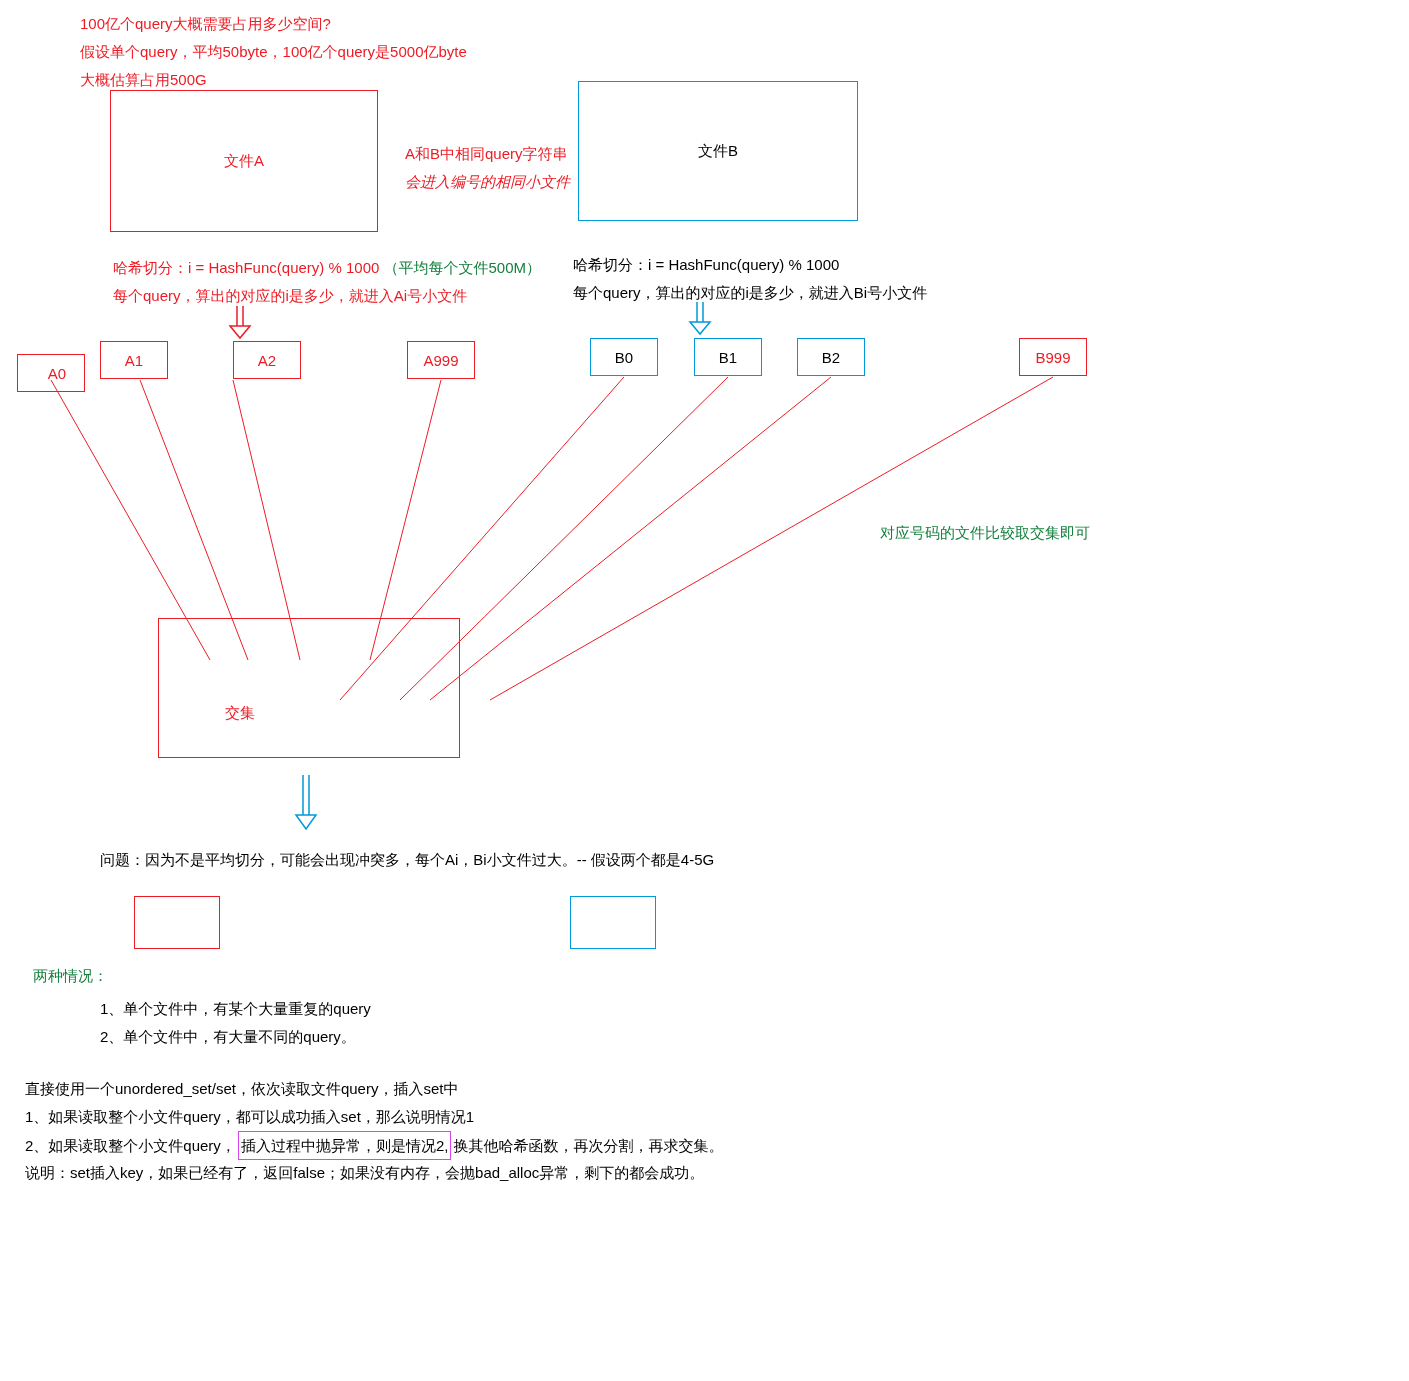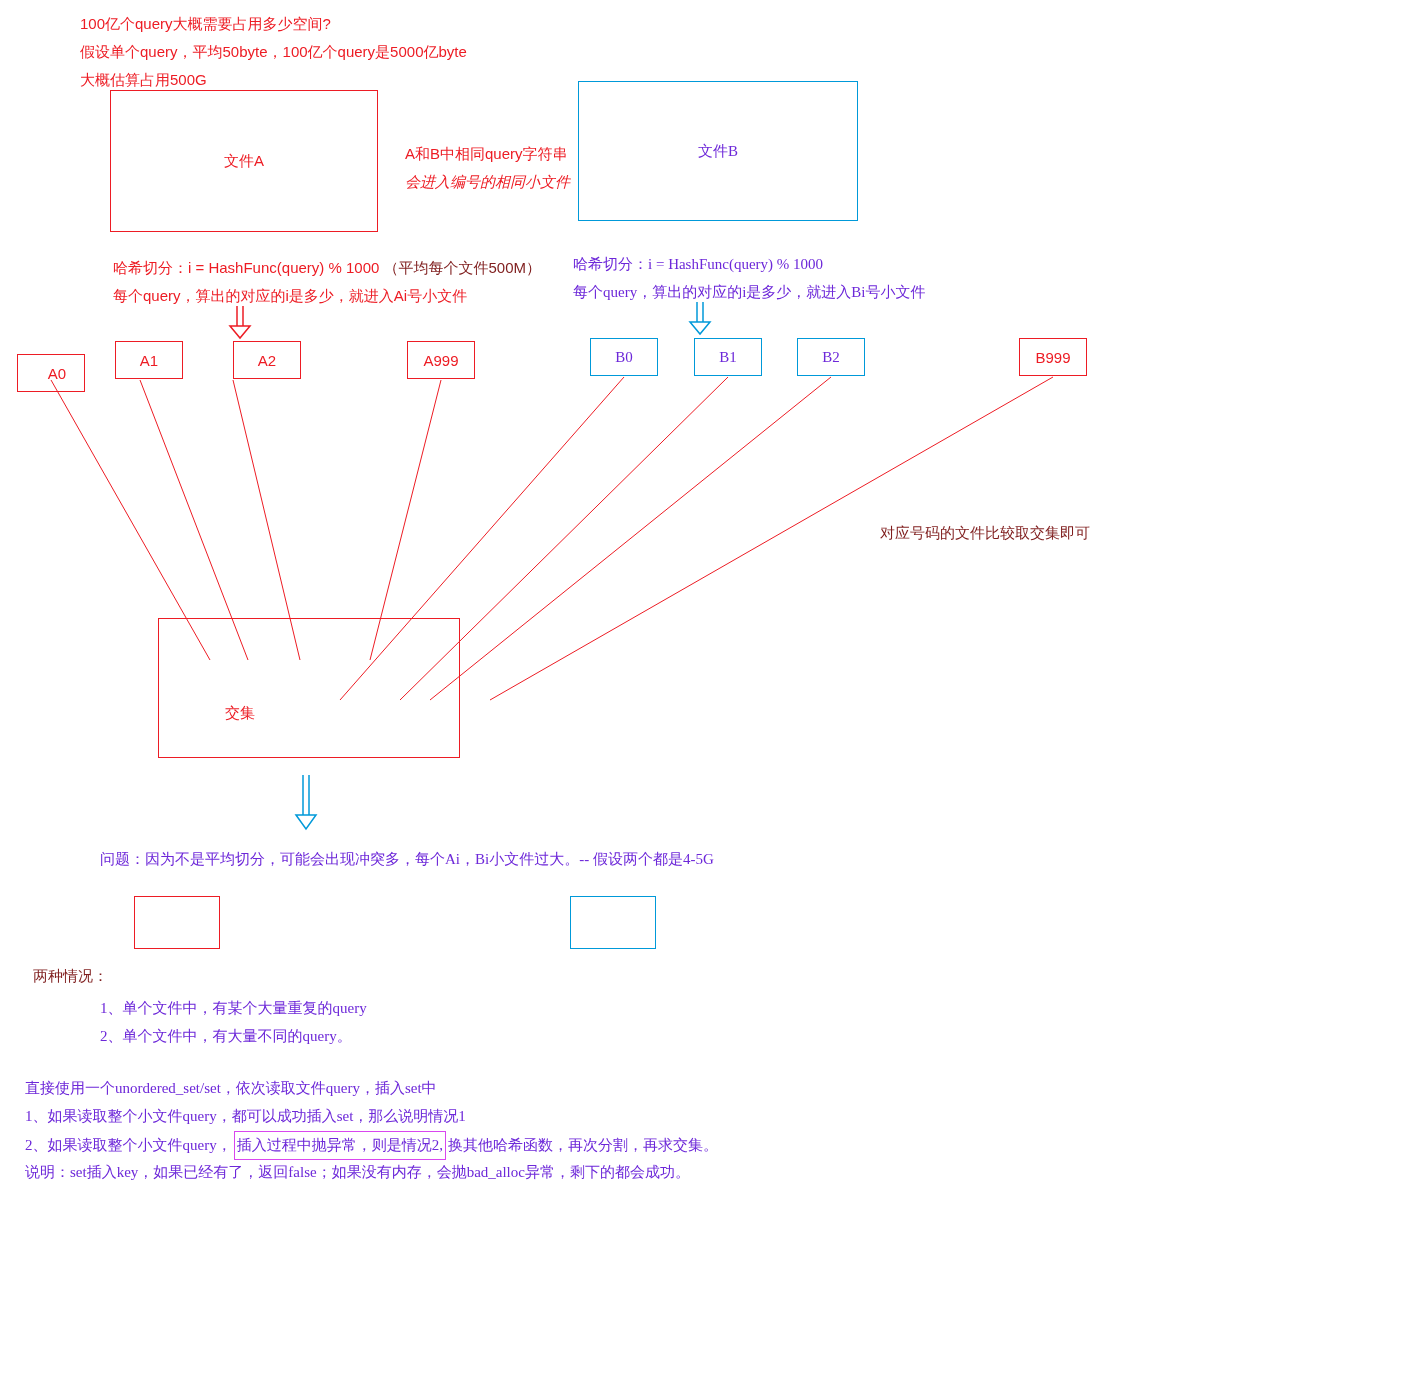--- a/index.html
+++ b/index.html
@@ -7,22 +7,22 @@
       font-family: "Microsoft YaHei", Arial, sans-serif;
       font-size: 15px;
       width: 1409px;
       height: 1381px;
       position: relative;
       background: #fff;
       color: #333;
     }
     .abs { position: absolute; }
     .red { color: #ed1c24; }
-    .blue { color: #6d28d9; font-family: Liberation Serif, serif; }
-    .black { color: #7f1d1d; }
+    .blue { color: #000000; }
+    .black { color: #15803d; }
     .box {
       border: 1.5px solid;
       display: flex;
       align-items: center;
       justify-content: center;
       text-align: center;
     }
     .box-red { border-color: #ed1c24; }
     .box-blue { border-color: #0099d9; }
     svg.layer {
@@ -56,21 +56,21 @@
   <span class="black">（平均每个文件500M）</span>
 </div>
 <div class="abs red text-line" style="left:113px; top:282px;">每个query，算出的对应的i是多少，就进入Ai号小文件</div>
 
 <div class="abs blue text-line" style="left:573px; top:251px;">哈希切分：i = HashFunc(query) % 1000</div>
 <div class="abs blue text-line" style="left:573px; top:279px;">每个query，算出的对应的i是多少，就进入Bi号小文件</div>
 
 <div class="abs box box-red red" style="left:17px; top:354px; width:68px; height:38px;padding-left:12px;">
     <span>A0</span>
   </div>
-<div class="abs box box-red red" style="left:115px; top:341px; width:68px; height:38px;">
+<div class="abs box box-red red" style="left:100px; top:341px; width:68px; height:38px;">
     <span>A1</span>
   </div>
 <div class="abs box box-red red" style="left:199px; top:341px; width:68px; height:38px;margin-left:34px;">
     <span>A2</span>
   </div>
 <div class="abs box box-red red" style="left:407px; top:341px; width:68px; height:38px;">
     <span>A999</span>
   </div>
 
 <div class="abs box box-blue blue" style="left:590px; top:338px; width:68px; height:38px;">

